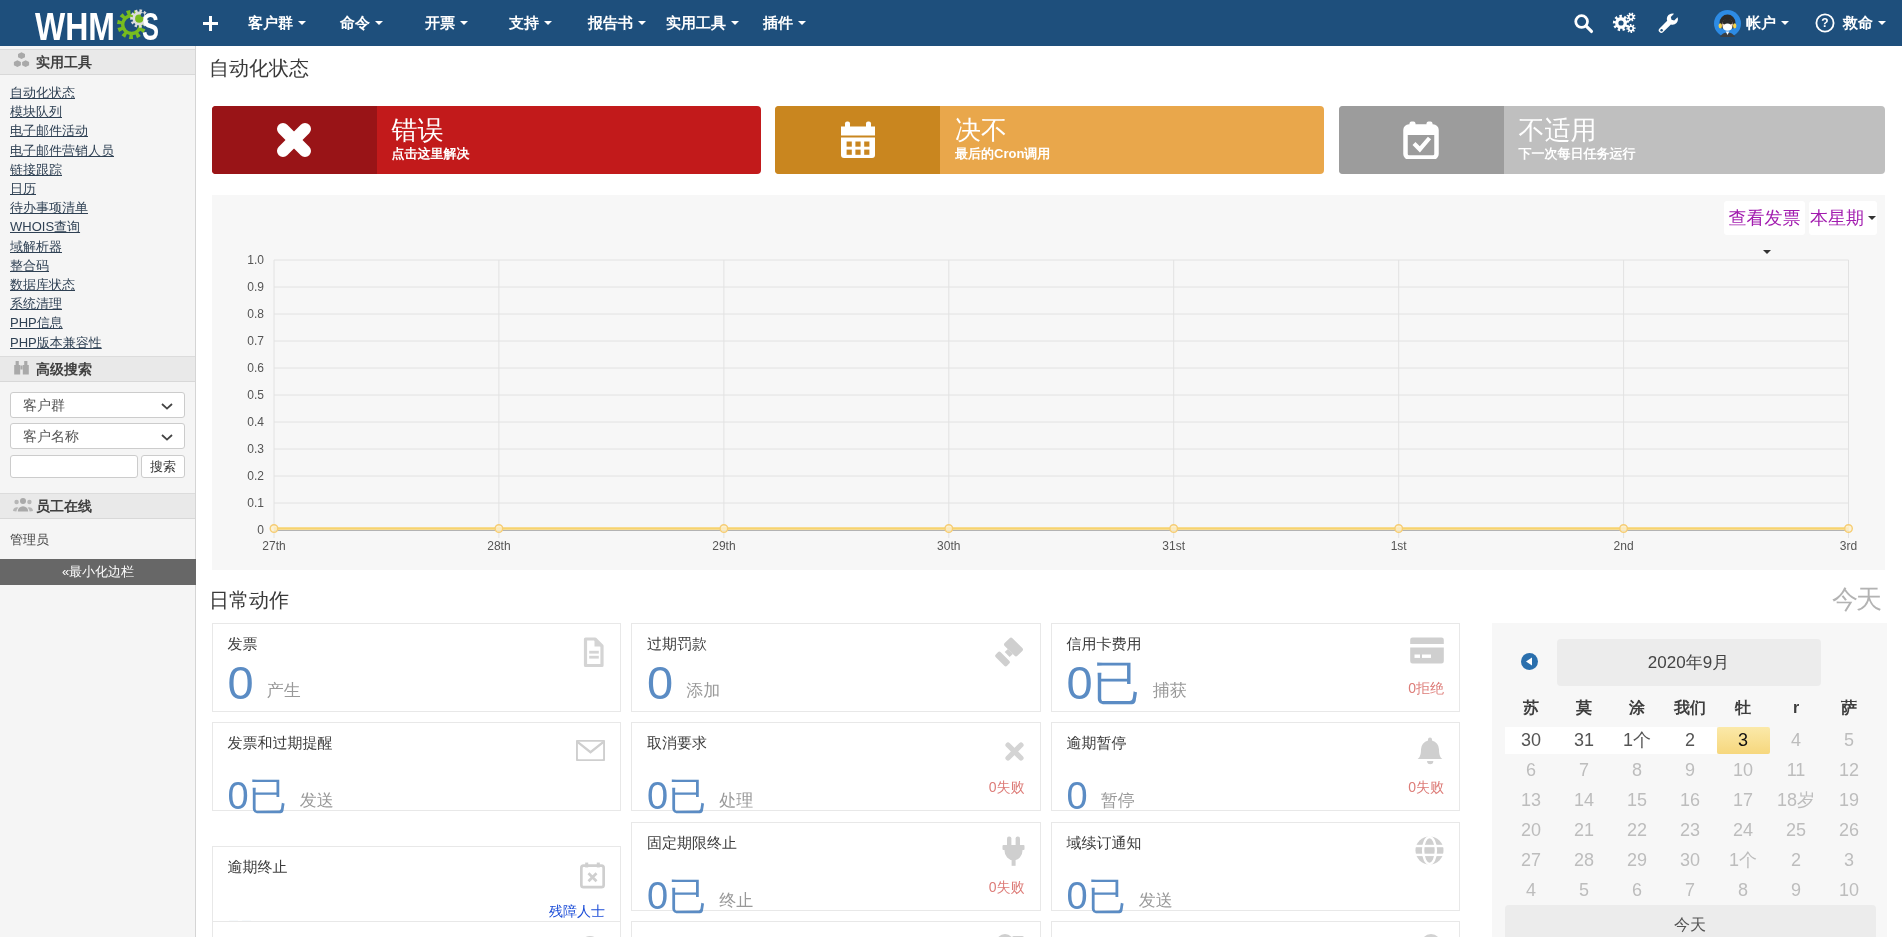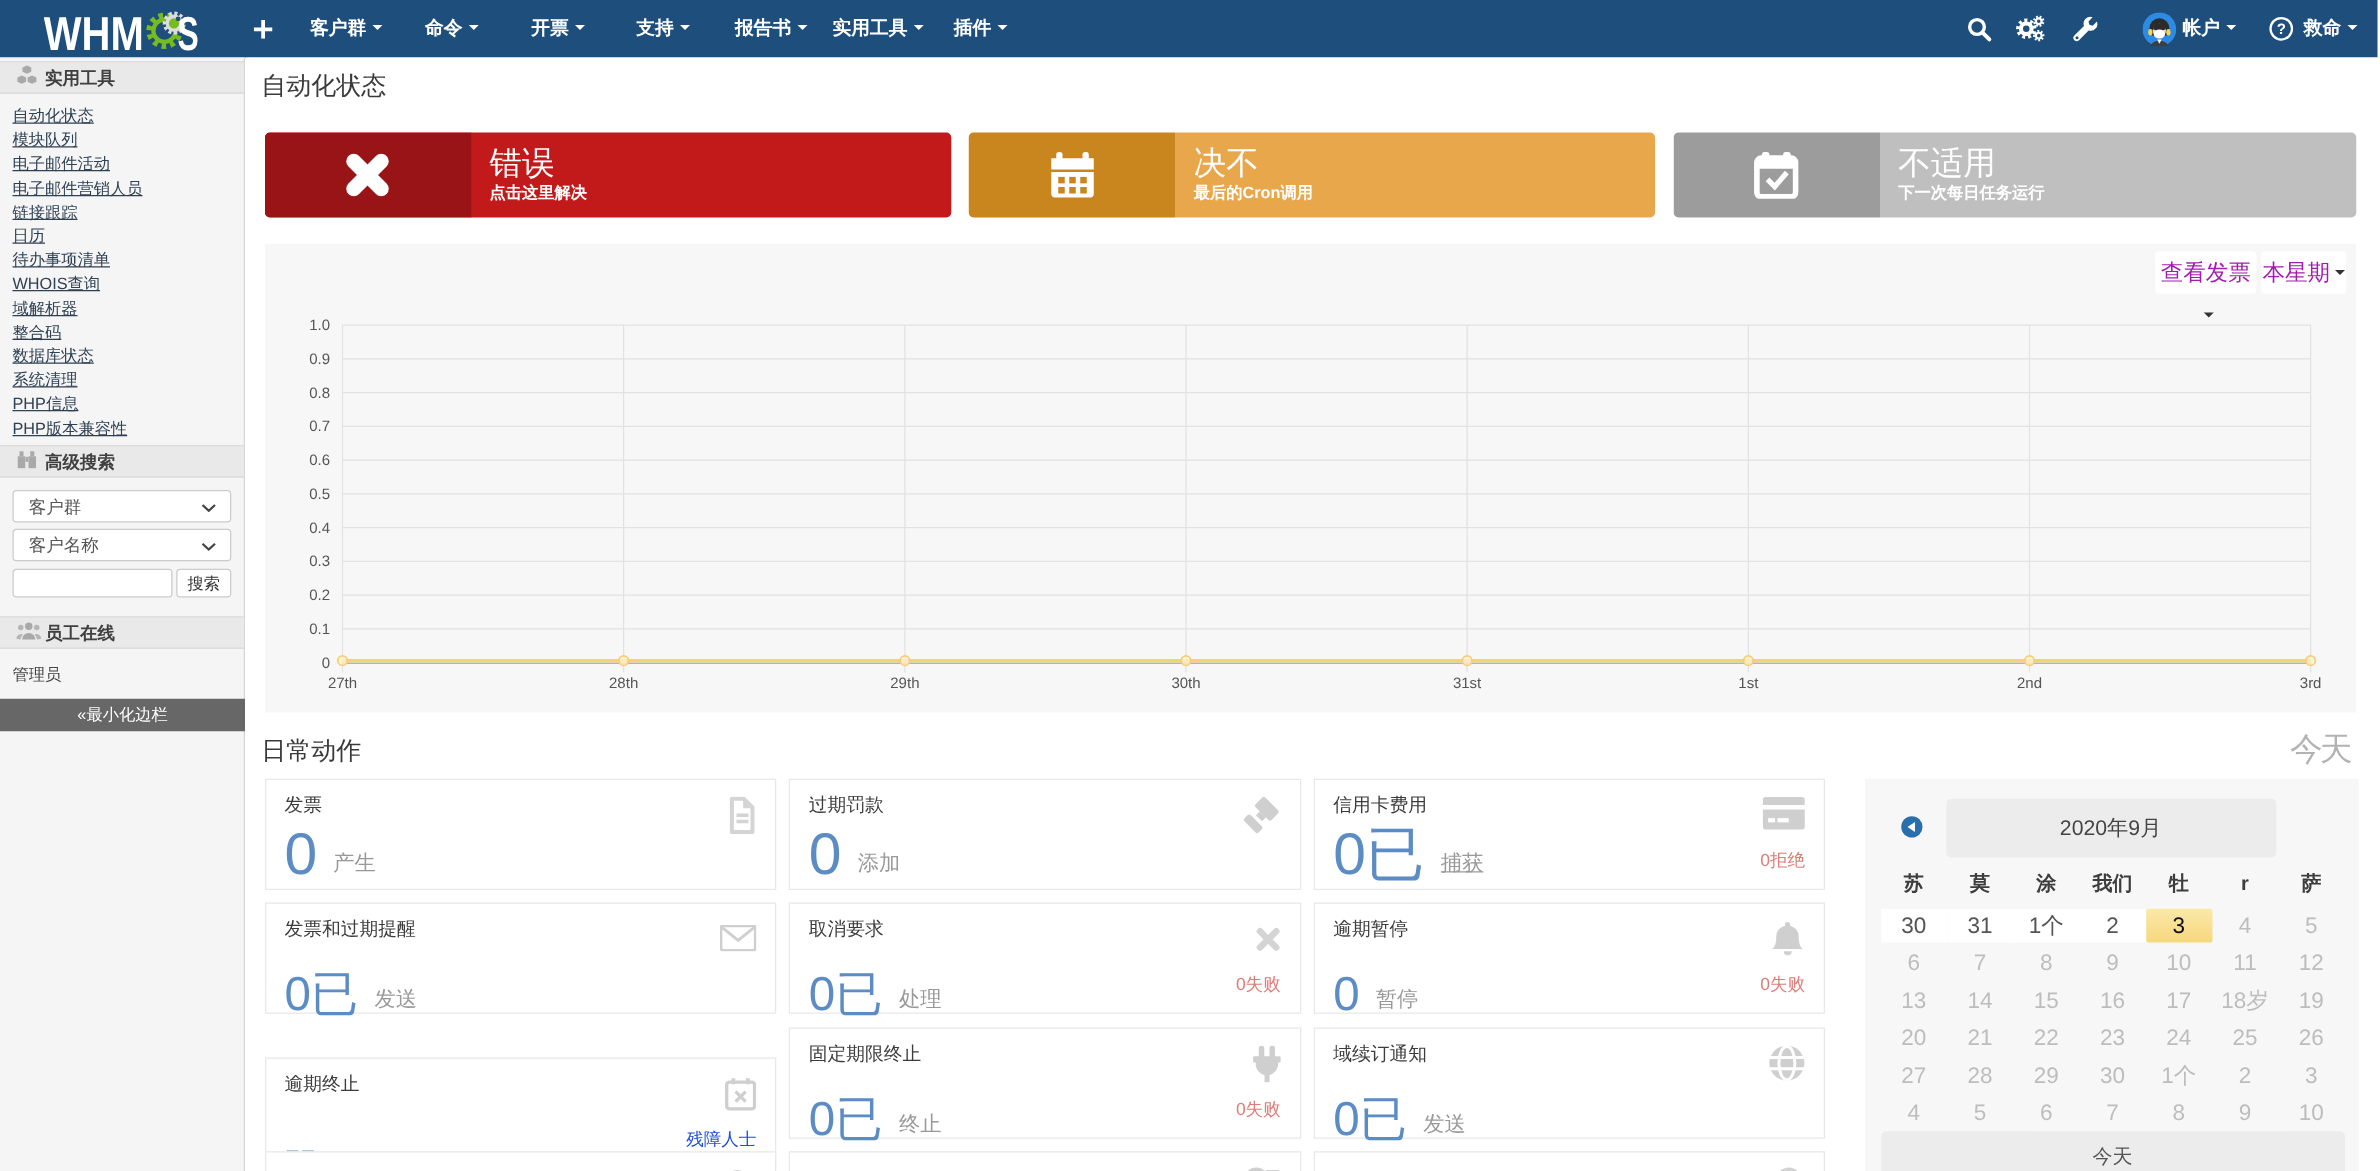--- a/index.html
+++ b/index.html
@@ -343,21 +343,21 @@
         <div class="cicon"><svg width="30" height="30" viewBox="0 0 30 30">
             <g fill="#cfcfcf">
               <rect x="13" y="1" width="11" height="18" rx="2" transform="rotate(-45 18.5 10)"></rect>
               <rect x="4" y="14" width="7" height="16" rx="2" transform="rotate(-45 7.5 22)"></rect>
               <rect x="11.5" y="12.5" width="4.5" height="7" transform="rotate(-45 13.75 16)"></rect>
             </g>
           </svg></div>
       </div>
 <div class="card" style="left:853.5px; top:577px;">
         <div class="ctitle">信用卡费用</div>
-        <div class="cnum">0已<span class="clabel" style="margin-left:13px;text-decoration:underline;">捕获</span></div>
+        <div class="cnum">0已<span class="clabel" style="margin-left:13px;">捕获</span></div>
         <div class="cicon"><svg width="34" height="27" viewBox="0 0 34 27">
             <path d="M2.5 0.5h29A2.3 2.3 0 0 1 33.8 2.8V7H0.2V2.8A2.3 2.3 0 0 1 2.5 0.5z" fill="#cfcfcf"></path>
             <path d="M0.2 10.5h33.6v13.7a2.3 2.3 0 0 1-2.3 2.3h-29a2.3 2.3 0 0 1-2.3-2.3z" fill="#cfcfcf"></path>
             <rect x="4.5" y="17.5" width="5.5" height="3.4" fill="#fff"></rect>
             <rect x="12" y="17.5" width="9" height="3.4" fill="#fff"></rect>
           </svg></div>
         <div class="cfail">0拒绝</div>
       </div>
 <div class="card r23" style="left:14.5px; top:676px;">
         <div class="ctitle">发票和过期提醒</div>

